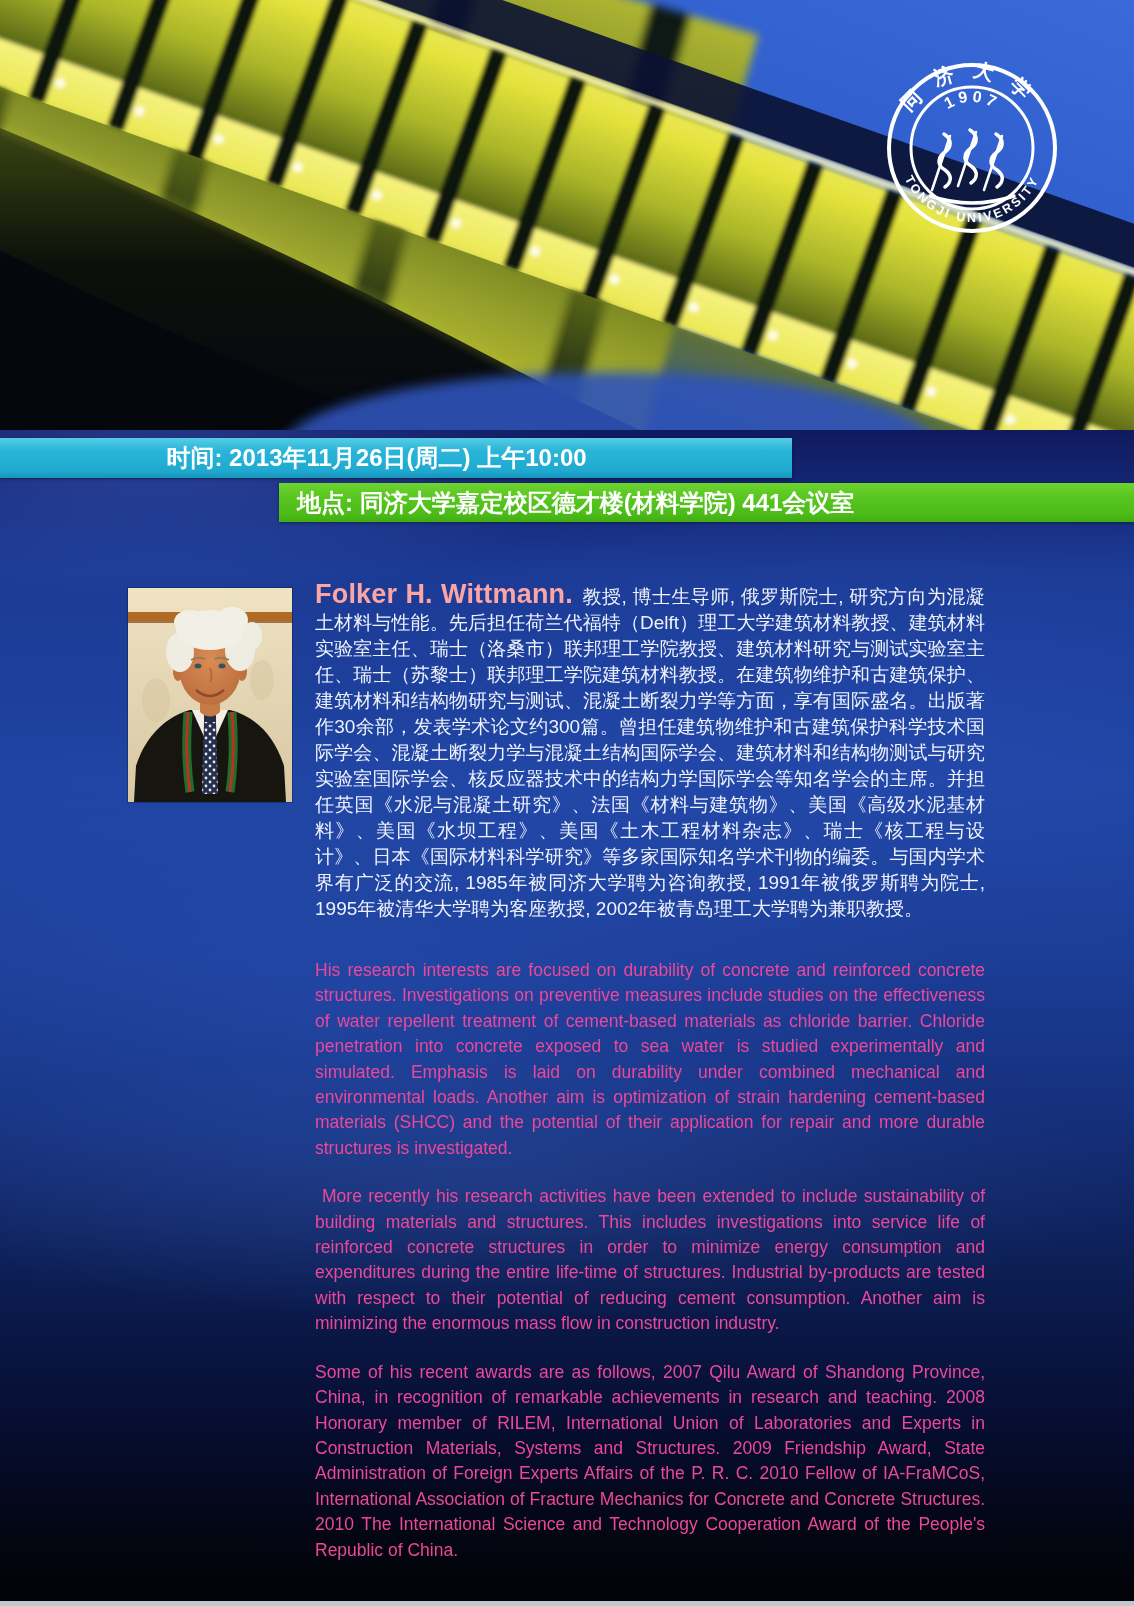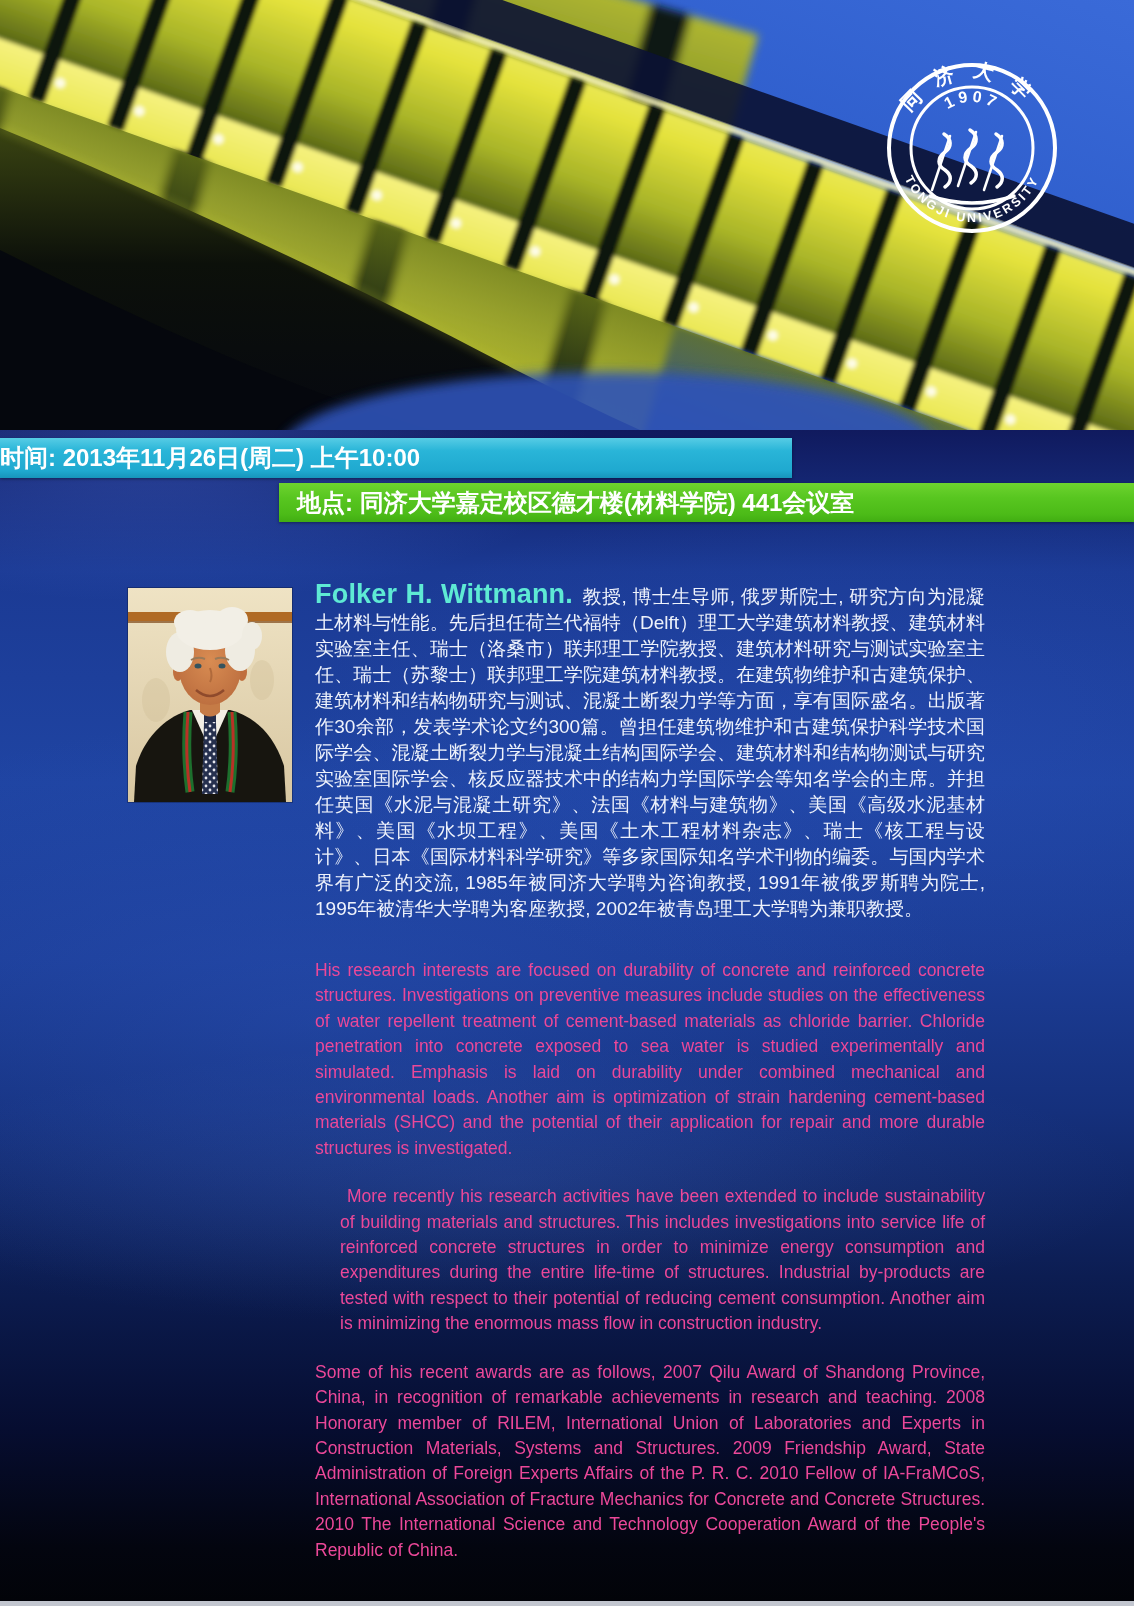--- a/index.html
+++ b/index.html
@@ -16,47 +16,47 @@
       radial-gradient(700px 240px at 14% 2%, rgba(85,125,235,.32), transparent 62%),
       radial-gradient(900px 380px at 78% 26%, rgba(45,85,195,.28), transparent 65%),
       radial-gradient(1000px 460px at 28% 50%, rgba(50,95,205,.30), transparent 66%),
       radial-gradient(900px 200px at 45% 64%, rgba(90,130,220,.16), transparent 70%),
       linear-gradient(180deg,#101a5e 0%,#1b3a94 12%,#1f44a2 30%,#1c3d96 45%,#15307c 58%,#0c1d52 72%,#060d30 85%,#03050f 95%,#020308 100%);
   }
   .logo{position:absolute;left:884px;top:60px;width:176px;height:176px;z-index:3;}
   .banner{position:absolute;z-index:4;color:#fff;font-weight:bold;font-size:24px;white-space:nowrap;}
   .banner-time{
     left:0;top:438px;width:792px;height:40px;line-height:40px;
-    text-align:left;padding-right:39px;box-sizing:border-box;
+    text-align:center;padding-right:39px;box-sizing:border-box;
     background:linear-gradient(180deg,#56cce5 0%,#29b5d8 32%,#1fa9d0 82%,#1795bb 100%);
     box-shadow:0 1px 3px rgba(0,0,0,.4);
   }
   .banner-venue{
     left:279px;top:483px;width:855px;height:39px;line-height:39px;
     text-align:left;padding-left:18px;box-sizing:border-box;
     background:linear-gradient(180deg,#6ed32f 0%,#58c620 38%,#4cbb18 80%,#41ad12 100%);
     box-shadow:0 1px 3px rgba(0,0,0,.4);
   }
   .photo{position:absolute;left:128px;top:588px;width:164px;height:214px;z-index:3;
     box-shadow:0 0 0 1px rgba(0,0,0,.25);}
   .content{position:absolute;left:315px;top:581px;width:670px;z-index:3;}
   .content p{margin:0;}
   .bio{
     color:#eef2fb;font-size:19px;line-height:26px;text-align:justify;
     margin-bottom:36px !important;
   }
   .name{
-    font-size:27px;font-weight:bold;color:#5eead4;line-height:1;
+    font-size:27px;font-weight:bold;color:#fca5a5;line-height:1;
     margin-right:9px;letter-spacing:.2px;
   }
   .en{
     color:#ec4899;font-size:17.5px;line-height:25.4px;text-align:justify;
     margin-bottom:23px !important;
   }
-  .en.indent-sm{text-indent:7px;margin-left:25px;}
+  .en.indent-sm{text-indent:7px;}
   .contact{color:#dde3ee;font-size:17px;margin-top:38px !important;}
   .bottom-strip{position:absolute;left:0;bottom:0;width:1134px;height:5px;z-index:5;background:#c2c6cf;}
 </style>
 </head>
 <body>
 
 <div class="poster">
 
   <div class="hero">
     <svg width="1134" height="430" viewBox="0 0 1134 430" xmlns="http://www.w3.org/2000/svg">

